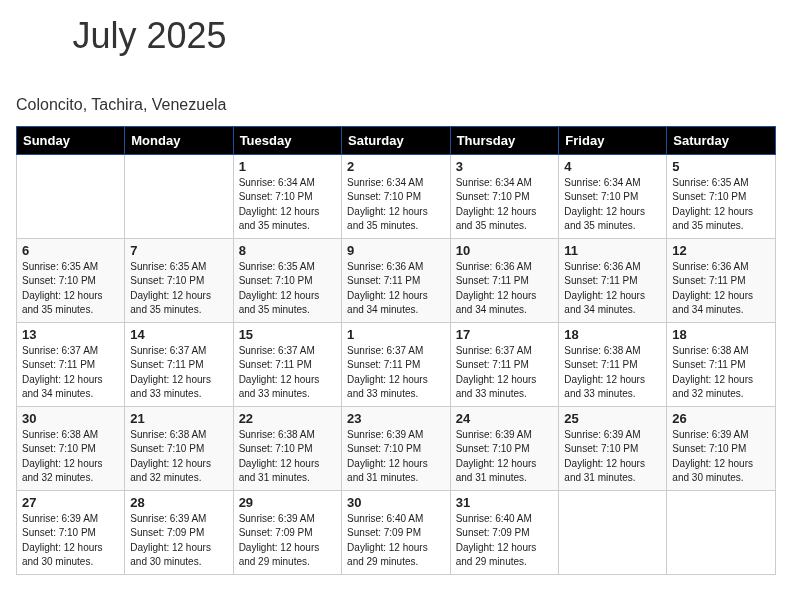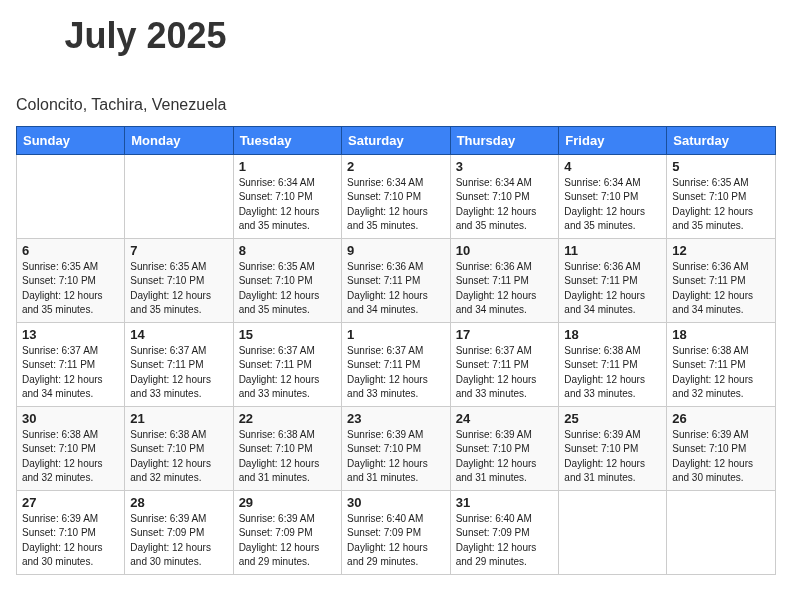--- a/index.html
+++ b/index.html
@@ -35,37 +35,37 @@
     }
     .logo-icon {
       width: 28px;
       height: 24px;
     }
     .title-area {
       text-align: right;
     }
     .month-title {
       font-size: 36px;
-      font-weight: bold;
+      font-weight: normal;
       color: #333;
       line-height: 1.1;
     }
     .location-title {
       font-size: 16px;
       color: #333;
       font-weight: normal;
       margin-top: 40px;
     }
     table {
       width: 100%;
       border-collapse: collapse;
       font-size: 11px;
     }
     thead tr th {
-      background-color: #3b82f6;
+      background-color: #000000;
       color: #fff;
       text-align: left;
       padding: 6px 6px;
       font-size: 13px;
       font-weight: bold;
       border: 1px solid #1a4f9c;
     }
     tbody tr td {
       border: 1px solid #ccc;
       vertical-align: top;

